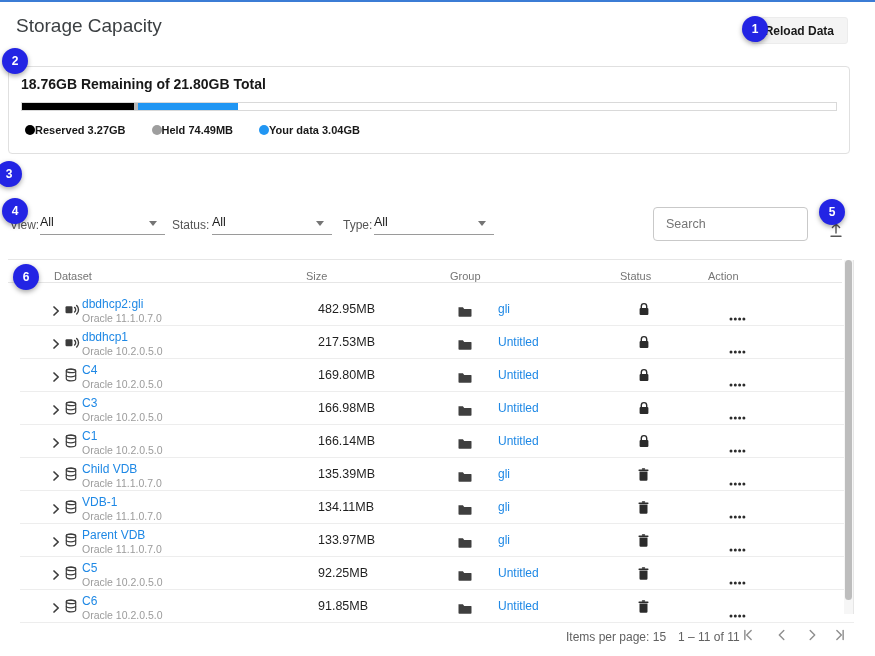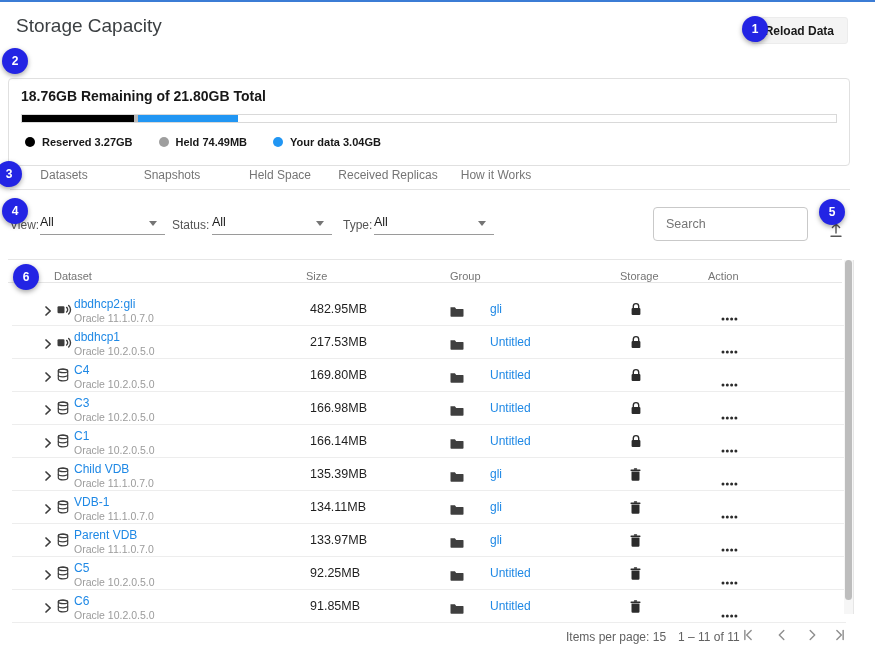--- a/index.html
+++ b/index.html
@@ -8,31 +8,31 @@
   .page { position:relative; width:875px; height:656px; background:#fff; overflow:hidden;
           border-top:2px solid #3b7cd5; }
 
   
   .page-title { position:absolute; left:16px; top:13px; font-size:19px; font-weight:400; color:#3c4043; }
   .reload-btn { position:absolute; right:27px; top:15px; height:27px; padding:0 13px;
                 background:#f4f4f4; border:1px solid #ececec; border-radius:3px;
                 font-family:inherit; font-size:12px; font-weight:600; color:#1a1a1a; cursor:pointer; }
 
   
-  .cap-panel { position:absolute; left:8px; top:76px; width:842px; height:88px;
+  .cap-panel { position:absolute; left:8px; top:64px; width:842px; height:88px;
                border:1px solid #e0e0e0; border-radius:4px; background:#fff; }
   .cap-summary { position:absolute; left:12px; top:9px; font-size:14px; font-weight:700; color:#181818; }
   .cap-bar { position:absolute; left:12px; top:35px; width:816px; height:9px;
              border:1px solid #d9d9d9; background:#fff; display:flex; overflow:hidden; }
   .seg { height:100%; }
   .seg-reserved { background:#000; }
   .seg-held { background:#b9b9b9; }
   .seg-data { background:#2196f3; }
   .cap-legend { position:absolute; left:16px; top:57px; display:flex; align-items:center; gap:26px; }
-  .leg-item { display:flex; align-items:center; gap:7px; font-size:11px; font-weight:700; color:#181818; }
+  .leg-item { display:flex; align-items:center; font-size:11px; font-weight:700; color:#181818; }
   .leg-dot { width:10px; height:10px; border-radius:50%; display:inline-block; }
   .dot-reserved { background:#000; }
   .dot-held { background:#9e9e9e; }
   .dot-data { background:#2196f3; }
 
   
   .tabs { position:absolute; left:10px; top:160px; width:840px; height:28px;
           display:flex; border-bottom:1px solid #e4e4e4; }
   .tab { width:108px; text-align:center; font-size:12px; color:#757575; line-height:26px; cursor:pointer; }
 
@@ -50,21 +50,21 @@
   .search-box input::placeholder { color:#757575; }
   .export-btn { position:absolute; left:827px; top:219px; width:18px; height:18px; cursor:pointer;
                 background:none; border:none; padding:0; }
 
   
   .thead { position:absolute; left:8px; top:257px; width:834px; height:24px;
            border-top:1px solid #e6e6e6; border-bottom:1px solid #e6e6e6; }
   .th { position:absolute; top:10px; font-size:11px; color:#757575; }
   .th-dataset { left:46px; } .th-size { left:298px; } .th-group { left:442px; }
   .th-delete { left:612px; } .th-action { left:700px; }
-  .tbody { position:absolute; left:12px; top:291px; width:834px; }
+  .tbody { position:absolute; left:20px; top:291px; width:834px; }
   .row { position:relative; height:33px; border-bottom:1px solid #ededed; }
   .chev { position:absolute; left:30px; top:10px; width:12px; height:12px; cursor:pointer; }
   .ticon { position:absolute; left:45px; top:9px; }
   .namecell { position:absolute; left:62px; top:3px; line-height:13px; }
   .dsname { font-size:12px; font-weight:500; color:#1e88e5; text-decoration:none; cursor:pointer; }
   .dssub { font-size:10.5px; color:#9b9b9b; margin-top:1px; }
   .size { position:absolute; left:298px; top:9px; font-size:12.5px; font-weight:500; color:#1f1f1f; }
   .gicon { position:absolute; left:438px; top:10px; }
   .glink { position:absolute; left:460px; top:9px; font-size:12px; font-weight:500; color:#1e88e5;
            text-decoration:none; cursor:pointer;margin-left:18px; }
@@ -126,27 +126,20 @@
         <span class="leg-dot dot-held"></span>
         <span>Held 74.49MB</span>
       </span>
       <span class="leg-item">
         <span class="leg-dot dot-data"></span>
         <span>Your data 3.04GB</span>
       </span>
     </div>
   </div>
 
-  <div class="tabs">
-    <div class="tab">Datasets</div>
-    <div class="tab">Snapshots</div>
-    <div class="tab">Held Space</div>
-    <div class="tab">Received Replicas</div>
-    <div class="tab">How it Works</div>
-  </div>
 
   <span class="f-label" style="left:10px">View:</span>
   <div class="uselect" style="left:40px;width:125px">
     <span class="val">All</span>
     <span class="caret"></span>
   </div>
   <span class="f-label" style="left:172px">Status:</span>
   <div class="uselect" style="left:212px;width:120px">
     <span class="val">All</span>
     <span class="caret"></span>
@@ -165,21 +158,21 @@
     <svg width="16" height="17" viewBox="0 0 16 17">
       <path d="M8 12 V3.2 M4.4 6.6 L8 3 L11.6 6.6" stroke="#555" stroke-width="1.4" fill="none" stroke-linecap="round" stroke-linejoin="round"></path>
       <line x1="3" y1="15.2" x2="13" y2="15.2" stroke="#555" stroke-width="1.4" stroke-linecap="round"></line>
     </svg>
   </button>
 
   <div class="thead">
     <span class="th th-dataset">Dataset</span>
     <span class="th th-size">Size</span>
     <span class="th th-group">Group</span>
-    <span class="th th-delete">Storage</span>
+    <span class="th th-delete">Status</span>
     <span class="th th-action">Action</span>
   </div>
 
   <div class="tbody">
     <div class="row t-dsource d-lock">
       <span class="chev">
         <svg width="12" height="12" viewBox="0 0 12 12">
           <path d="M4 2l4.2 4L4 10" stroke="#3c3c3c" stroke-width="1.7" fill="none" stroke-linecap="round" stroke-linejoin="round"></path>
         </svg>
       </span>

